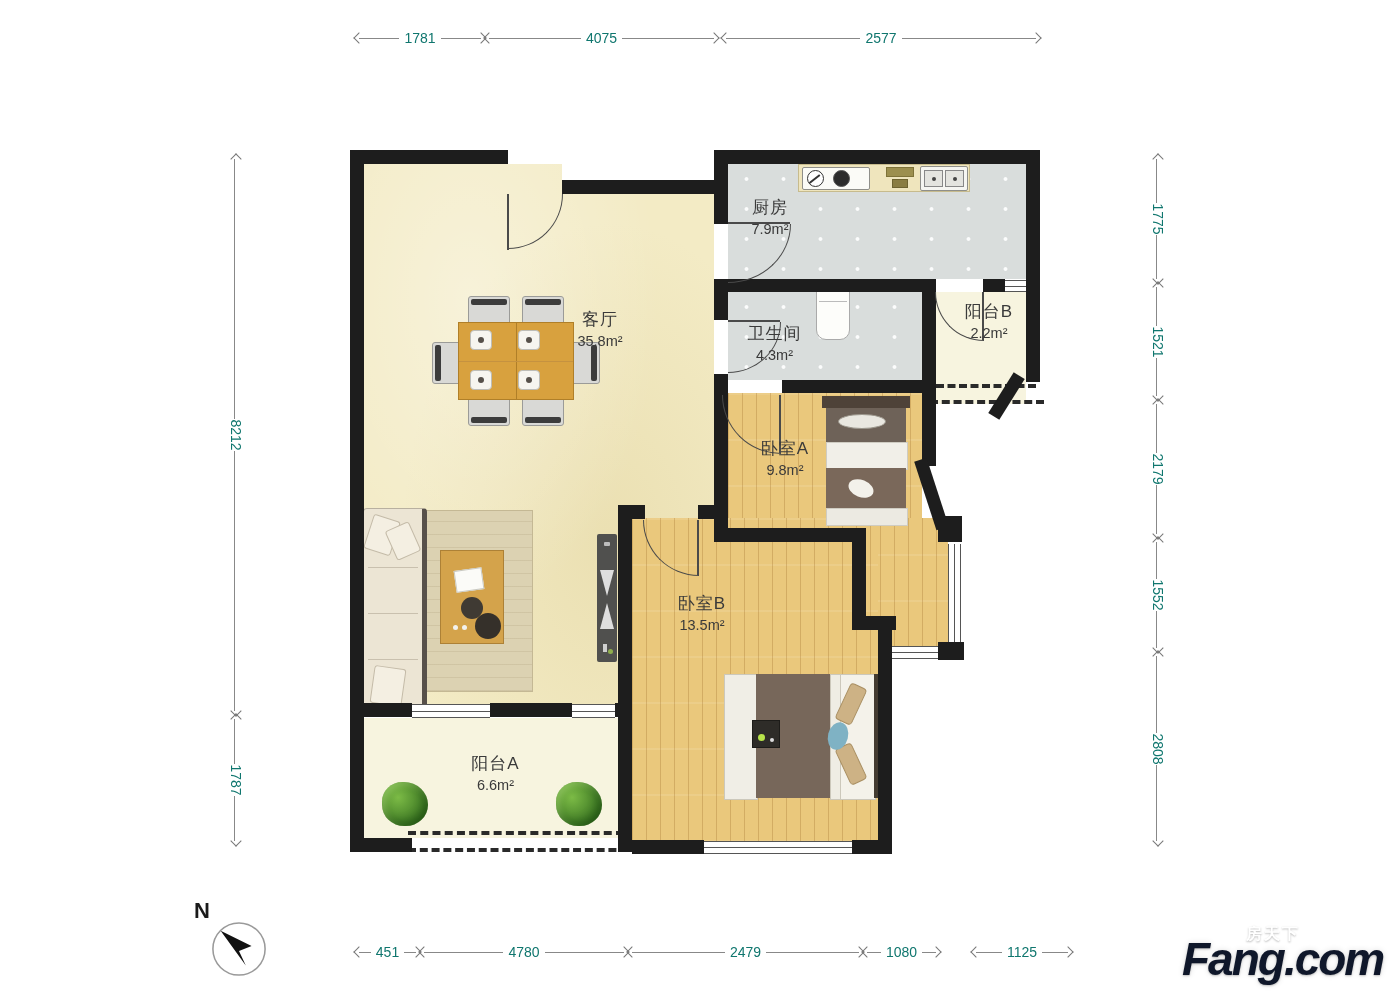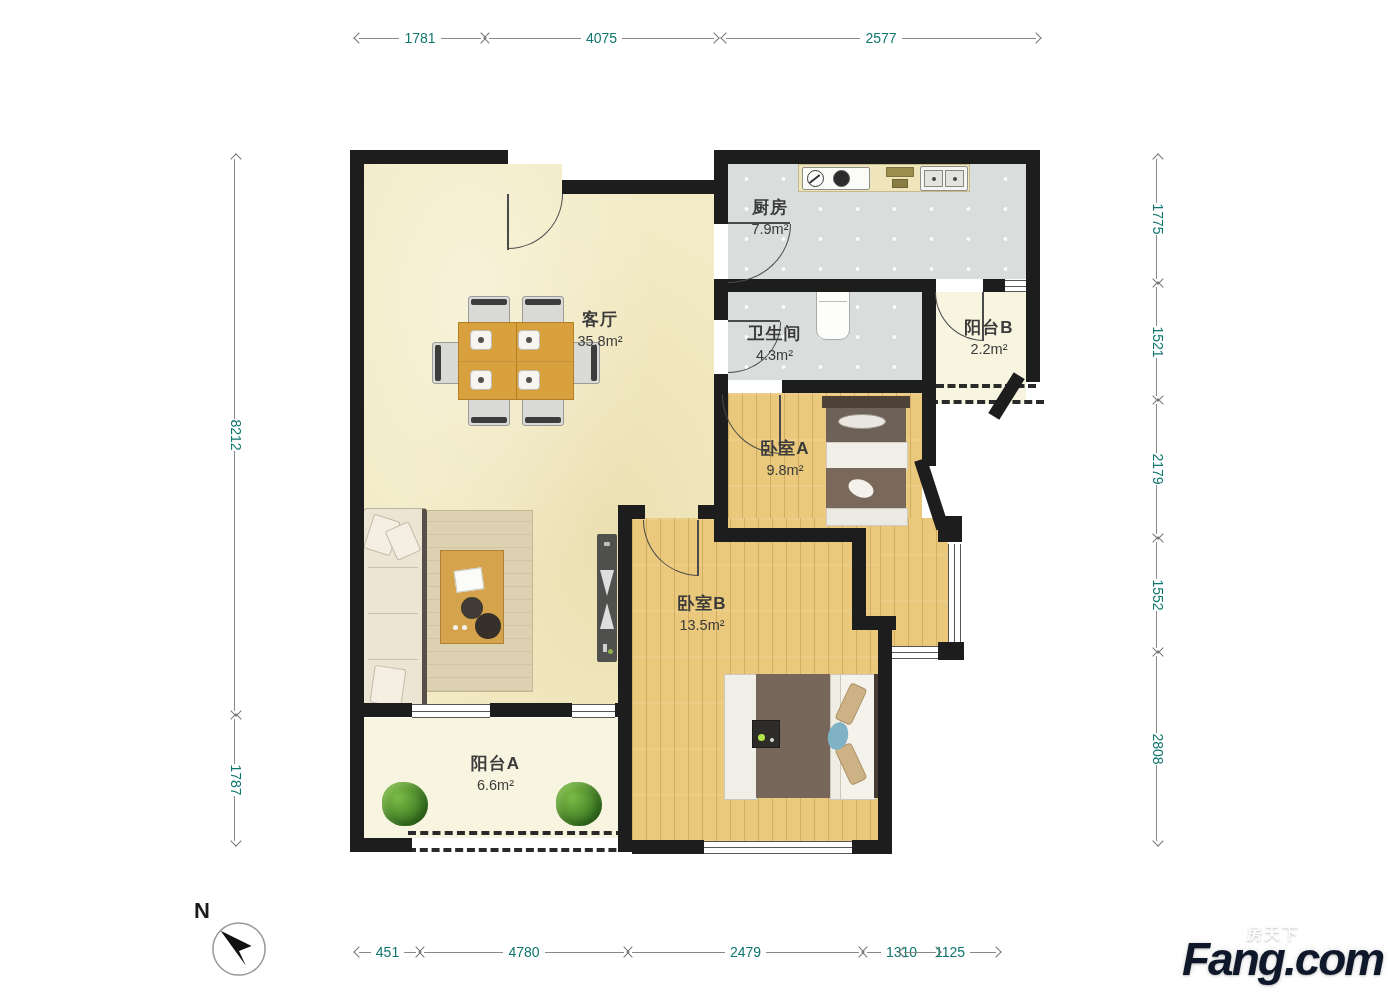--- a/index.html
+++ b/index.html
@@ -31,21 +31,21 @@
   .dash-h{position:absolute;height:0;border-top:4px dashed #2a2a2a;}
 
   
   .arc{position:absolute;border:1.6px solid #4a4a4a;}
   .arc-br{border-left:none;border-top:none;border-radius:0 0 100% 0;}
   .arc-bl{border-right:none;border-top:none;border-radius:0 0 0 100%;}
   .leaf{position:absolute;background:#4a4a4a;}
 
   
   .rlabel{position:absolute;text-align:center;color:#3a3a3a;}
-  .rlabel .nm{display:block;font-size:17px;font-weight:700;letter-spacing:1px;}
+  .rlabel .nm{display:block;font-size:17px;font-weight:400;letter-spacing:1px;}
   .rlabel .ar{display:block;font-size:14.5px;font-weight:500;margin-top:2px;}
 
   
   .dim{position:absolute;display:flex;align-items:center;font-size:14px;color:#0f766e;}
   .dim .ln{flex:1;min-width:4px;border-top:1px solid #888;height:0;}
   .dim .num{padding:0 5px;white-space:nowrap;}
   .dim .ah{flex:none;width:7px;height:7px;border-left:1.3px solid #777;border-bottom:1.3px solid #777;}
   .dim-h{height:16px;}
   .dim-h .ah.l{transform:rotate(45deg);margin-right:-4px;}
   .dim-h .ah.r{transform:rotate(225deg);margin-left:-4px;}
@@ -258,21 +258,21 @@
     <span class="ar">35.8m²</span>
   </div>
   <div class="rlabel" style="left:715px;top:196px;width:110px;">
     <span class="nm">厨房</span>
     <span class="ar">7.9m²</span>
   </div>
   <div class="rlabel" style="left:722px;top:322px;width:105px;">
     <span class="nm">卫生间</span>
     <span class="ar">4.3m²</span>
   </div>
-  <div class="rlabel" style="left:945px;top:316px;width:88px;text-align:center;">
+  <div class="rlabel" style="left:945px;top:300px;width:88px;text-align:center;">
     <span class="nm">阳台B</span>
     <span class="ar">2.2m²</span>
   </div>
   <div class="rlabel" style="left:735px;top:437px;width:100px;">
     <span class="nm">卧室A</span>
     <span class="ar">9.8m²</span>
   </div>
   <div class="rlabel" style="left:652px;top:592px;width:100px;">
     <span class="nm">卧室B</span>
     <span class="ar">13.5m²</span>
@@ -321,25 +321,25 @@
   <div class="dim dim-h" style="left:628px;top:944px;width:235px;">
     <span class="ah l"></span>
       <span class="ln"></span>
       <span class="num">2479</span>
       <span class="ln"></span>
       <span class="ah r"></span>
   </div>
   <div class="dim dim-h" style="left:863px;top:944px;width:77px;">
     <span class="ah l"></span>
       <span class="ln"></span>
-      <span class="num">1310</span>
-      <span class="ln"></span>
-      <span class="ah r"></span>
-  </div>
-  <div class="dim dim-h" style="left:900px;top:944px;width:100px;">
+      <span class="num">1080</span>
+      <span class="ln"></span>
+      <span class="ah r"></span>
+  </div>
+  <div class="dim dim-h" style="left:972px;top:944px;width:100px;">
     <span class="ah l"></span>
       <span class="ln"></span>
       <span class="num">1125</span>
       <span class="ln"></span>
       <span class="ah r"></span>
   </div>
 
   <div class="dim dim-v" style="left:228px;top:155px;height:560px;">
     <span class="ah u"></span>
       <span class="ln"></span>

